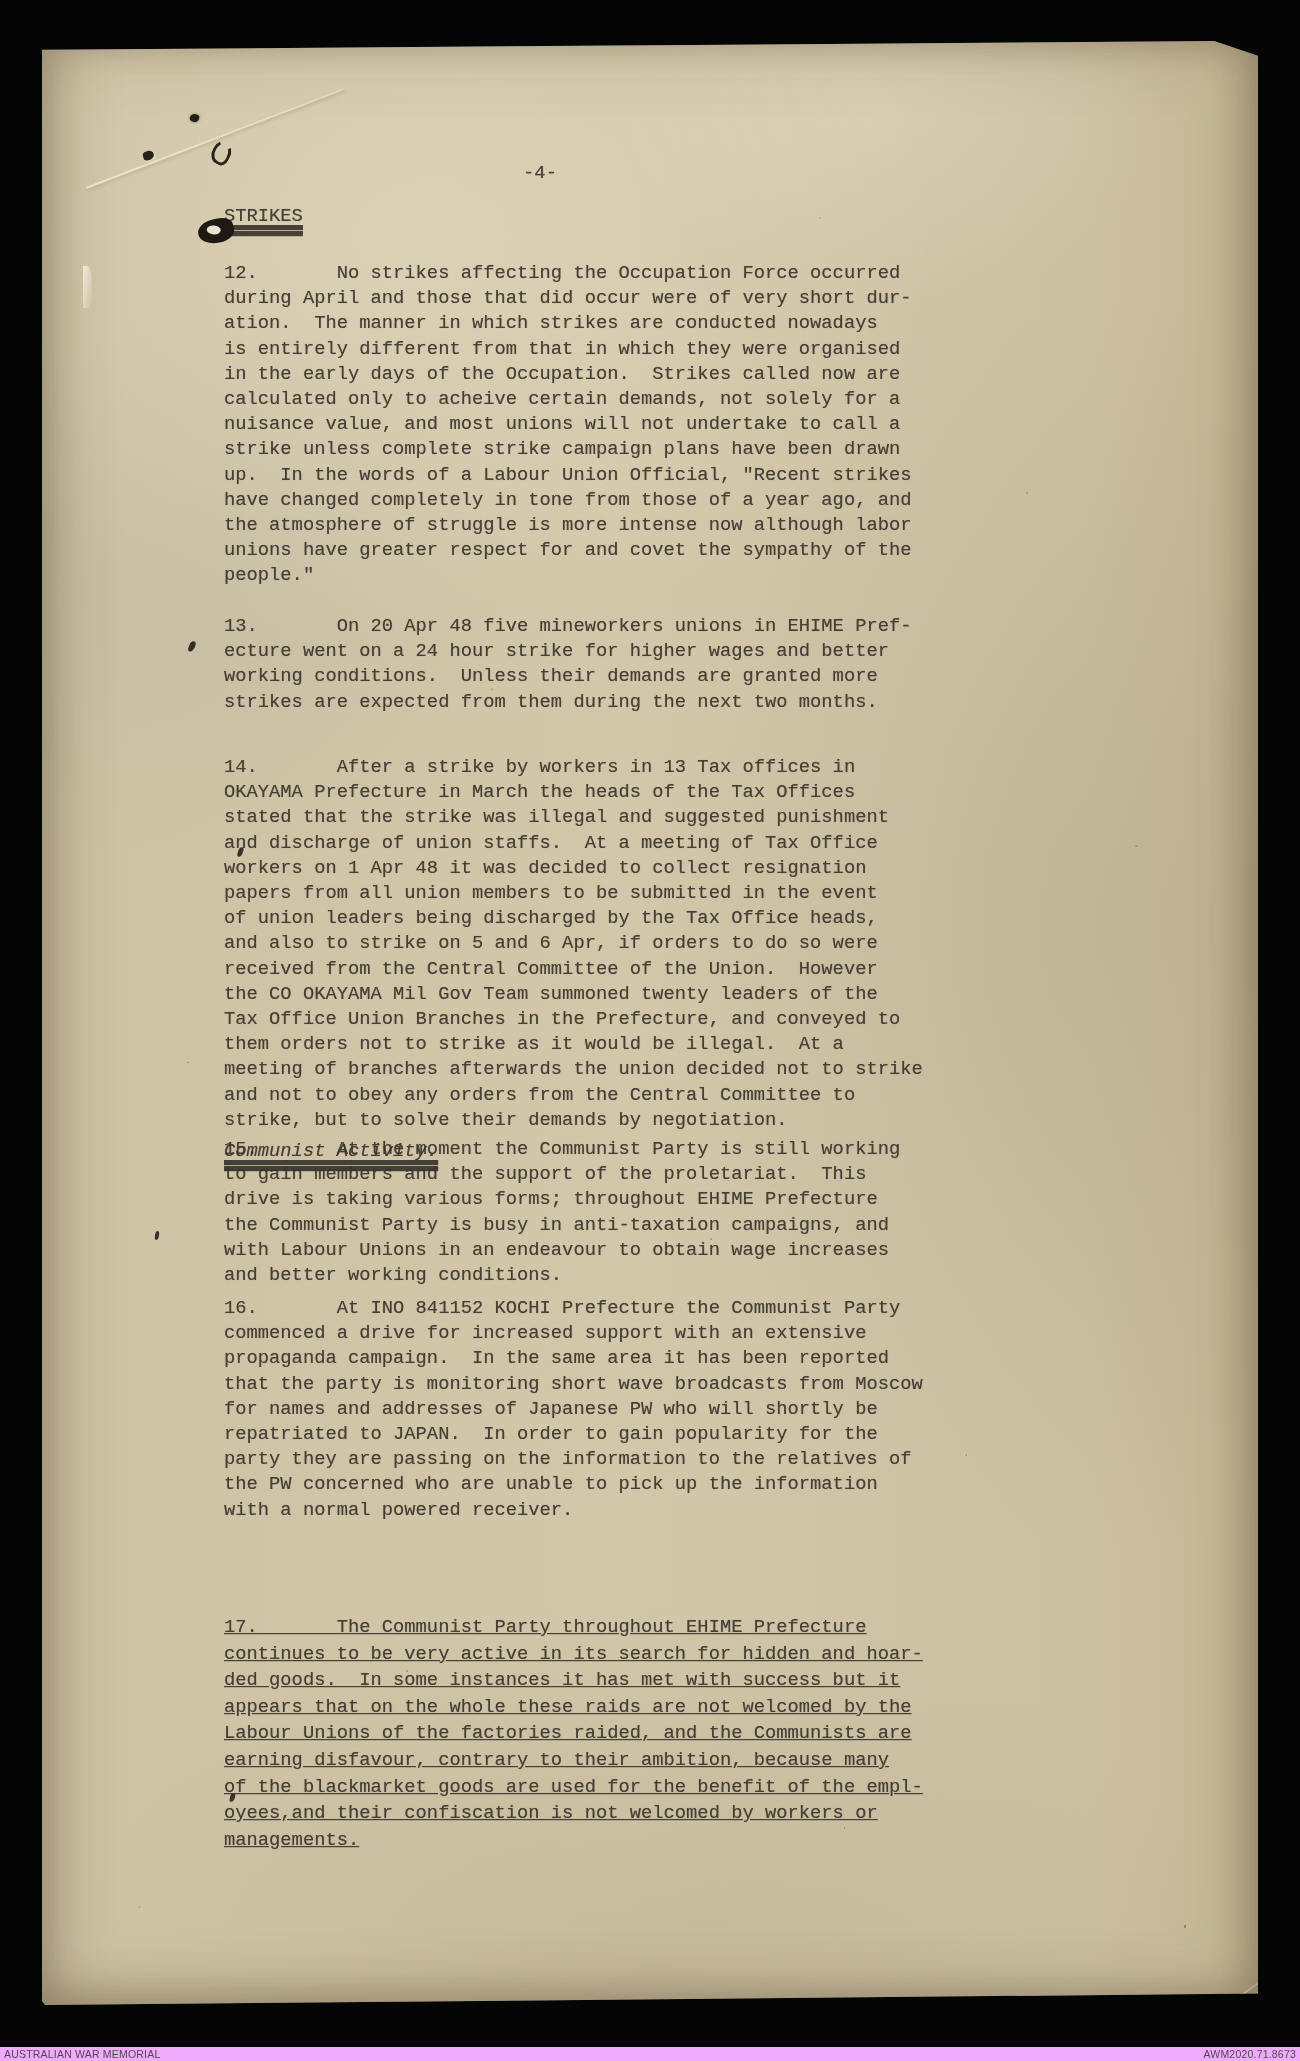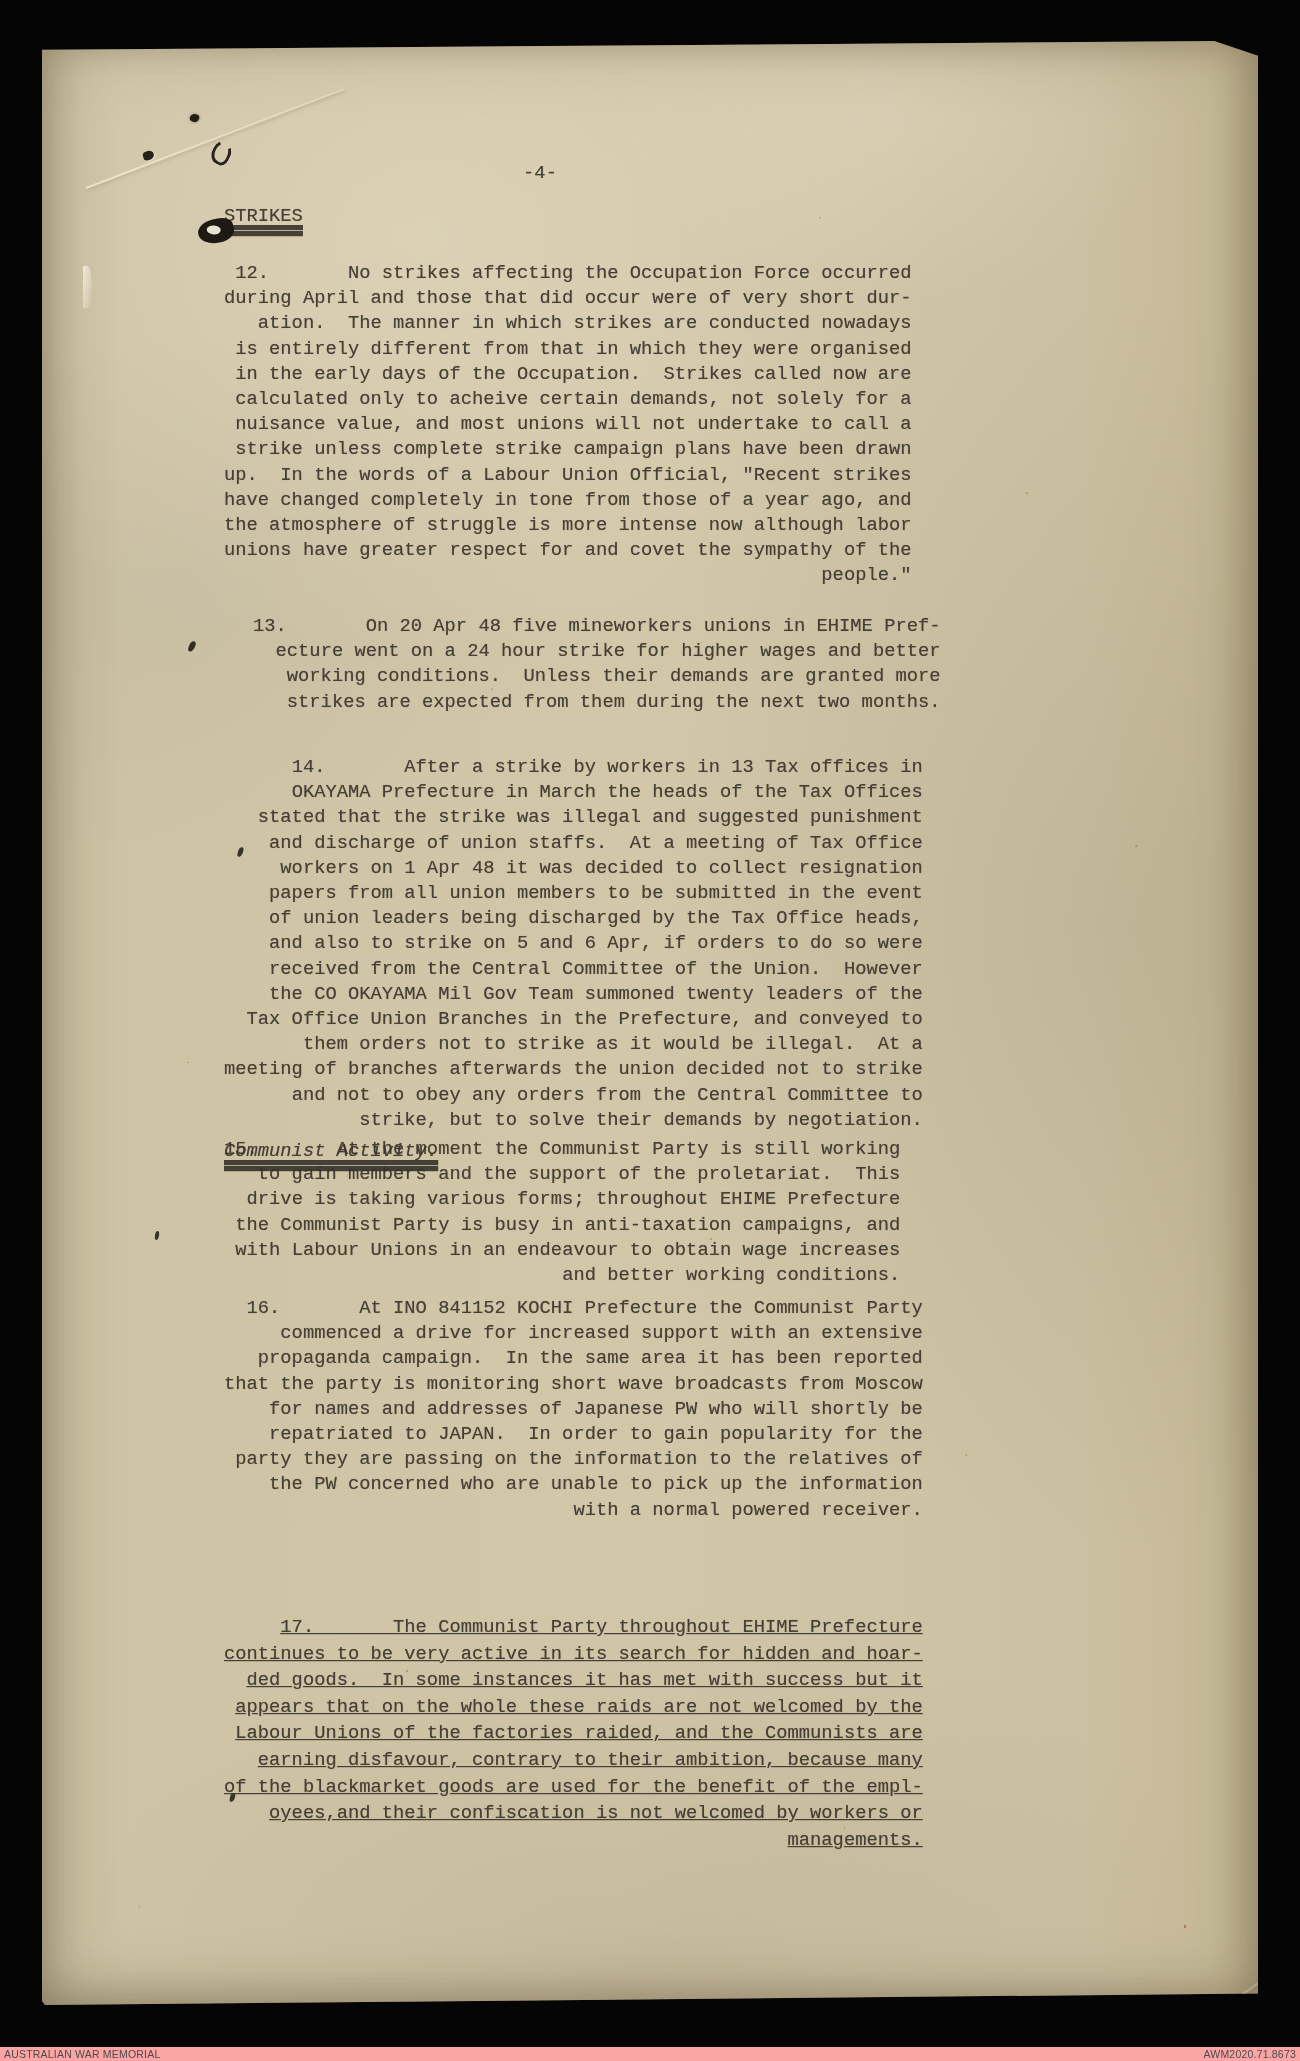--- a/index.html
+++ b/index.html
@@ -35,21 +35,20 @@
       radial-gradient(circle 1.8px at 30% 83%, rgba(150,85,45,.4) 60%, transparent 70%),
       radial-gradient(circle 1.3px at 66% 91%, rgba(130,70,35,.38) 60%, transparent 70%),
       radial-gradient(circle 2px at 94% 96%, rgba(140,50,40,.45) 60%, transparent 70%),
       radial-gradient(circle 1.2px at 8% 95%, rgba(130,70,35,.35) 60%, transparent 70%);
   }
   .ink{
     position:absolute;left:182px;
     color:#3a352c;font-size:18.8px;line-height:25.2px;white-space:pre;
     text-shadow:0 0.4px 0.8px rgba(55,50,42,.55);
     opacity:.92;
-    text-align:right;
   }
   .page-number{width:690px;text-align:center;padding-right:58px;box-sizing:border-box;}
   .heading{
     text-decoration:underline;
     -webkit-text-decoration-line:underline;
     text-decoration-style:double;
     text-decoration-thickness:4.5px;
     text-underline-offset:4px;
   }
   .para17{line-height:26.6px;}
@@ -63,21 +62,21 @@
   .notch{left:41px;top:225px;width:9px;height:42px;background:linear-gradient(100deg,#efe9d8,#cdc1a3);border-radius:0 60% 60% 0;}
   .tick-a{left:147px;top:600px;width:6px;height:11px;background:#332e24;border-radius:60% 40% 70% 30%;transform:rotate(18deg);}
   .tick-b{left:196px;top:806px;width:5px;height:10px;background:#37322a;border-radius:60% 40% 70% 30%;transform:rotate(14deg);}
   .tick-c{left:113px;top:1190px;width:4px;height:9px;background:#37322a;border-radius:50%;transform:rotate(10deg);}
   .tick-d{left:188px;top:1752px;width:5px;height:9px;background:#3a352b;border-radius:60% 40% 70% 30%;transform:rotate(12deg);}
   .crease-tl{left:44px;top:146px;width:276px;height:2px;transform:rotate(-21deg);transform-origin:left center;
     background:linear-gradient(90deg,rgba(255,252,240,.55),rgba(255,252,240,.25));box-shadow:0 2px 3px rgba(110,95,65,.25);}
   .crease-br{left:1128px;top:2003px;width:150px;height:2px;transform:rotate(-35deg);transform-origin:left center;
     background:linear-gradient(90deg,rgba(255,252,240,.4),rgba(255,252,240,.15));box-shadow:0 2px 3px rgba(110,95,65,.2);}
   .footer-strip{
-    position:absolute;left:0;top:2047px;width:1300px;height:14px;background:#fca5a5;
+    position:absolute;left:0;top:2047px;width:1300px;height:14px;background:#f0abfc;
     display:flex;justify-content:space-between;align-items:center;
     font-family:"Liberation Sans","DejaVu Sans",sans-serif;font-size:10.5px;line-height:14px;
     color:#4b4b4b;padding:0 4px;box-sizing:border-box;letter-spacing:0.2px;
   }
 </style>
 </head>
 <body>
 
 <div class="scan">
 
@@ -94,21 +93,21 @@
 in the early days of the Occupation.  Strikes called now are
 calculated only to acheive certain demands, not solely for a
 nuisance value, and most unions will not undertake to call a
 strike unless complete strike campaign plans have been drawn
 up.  In the words of a Labour Union Official, "Recent strikes
 have changed completely in tone from those of a year ago, and
 the atmosphere of struggle is more intense now although labor
 unions have greater respect for and covet the sympathy of the
 people."</div>
 
-    <div class="ink" style="top:573px;margin-left:29px;">13.       On 20 Apr 48 five mineworkers unions in EHIME Pref-
+    <div class="ink" style="top:573px;">13.       On 20 Apr 48 five mineworkers unions in EHIME Pref-
 ecture went on a 24 hour strike for higher wages and better
 working conditions.  Unless their demands are granted more
 strikes are expected from them during the next two months.</div>
 
     <div class="ink" style="top:714px;">14.       After a strike by workers in 13 Tax offices in
 OKAYAMA Prefecture in March the heads of the Tax Offices
 stated that the strike was illegal and suggested punishment
 and discharge of union staffs.  At a meeting of Tax Office
 workers on 1 Apr 48 it was decided to collect resignation
 papers from all union members to be submitted in the event

